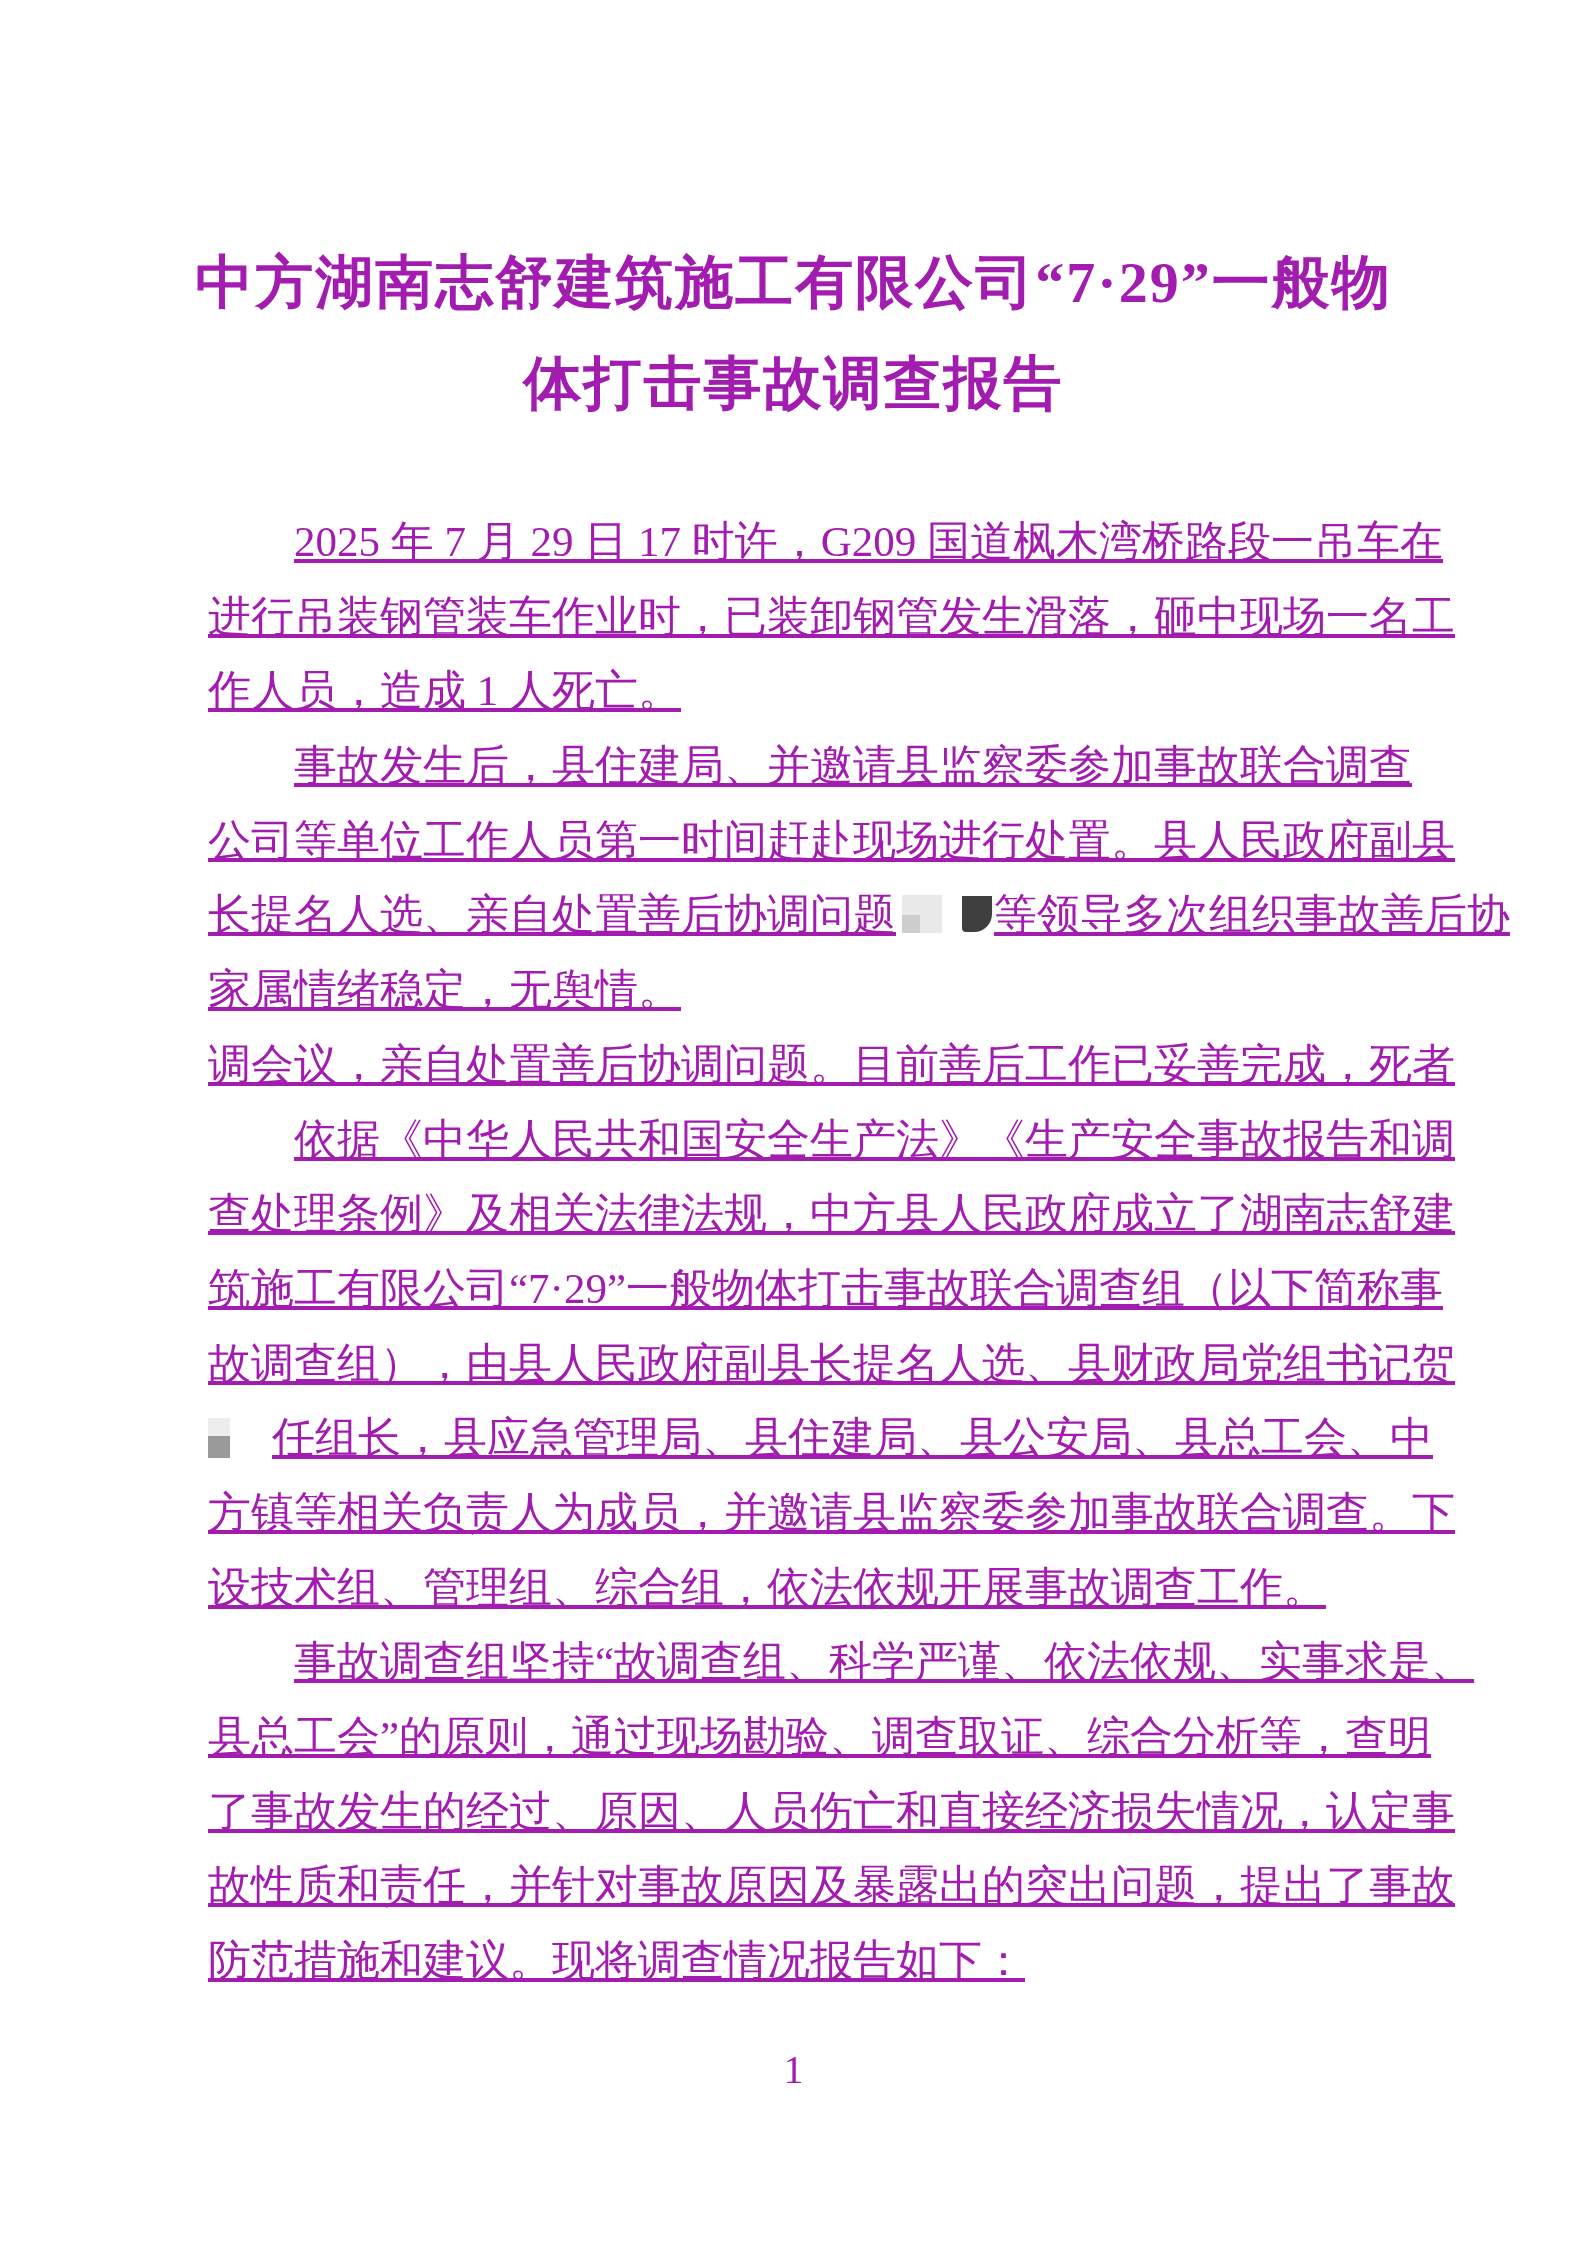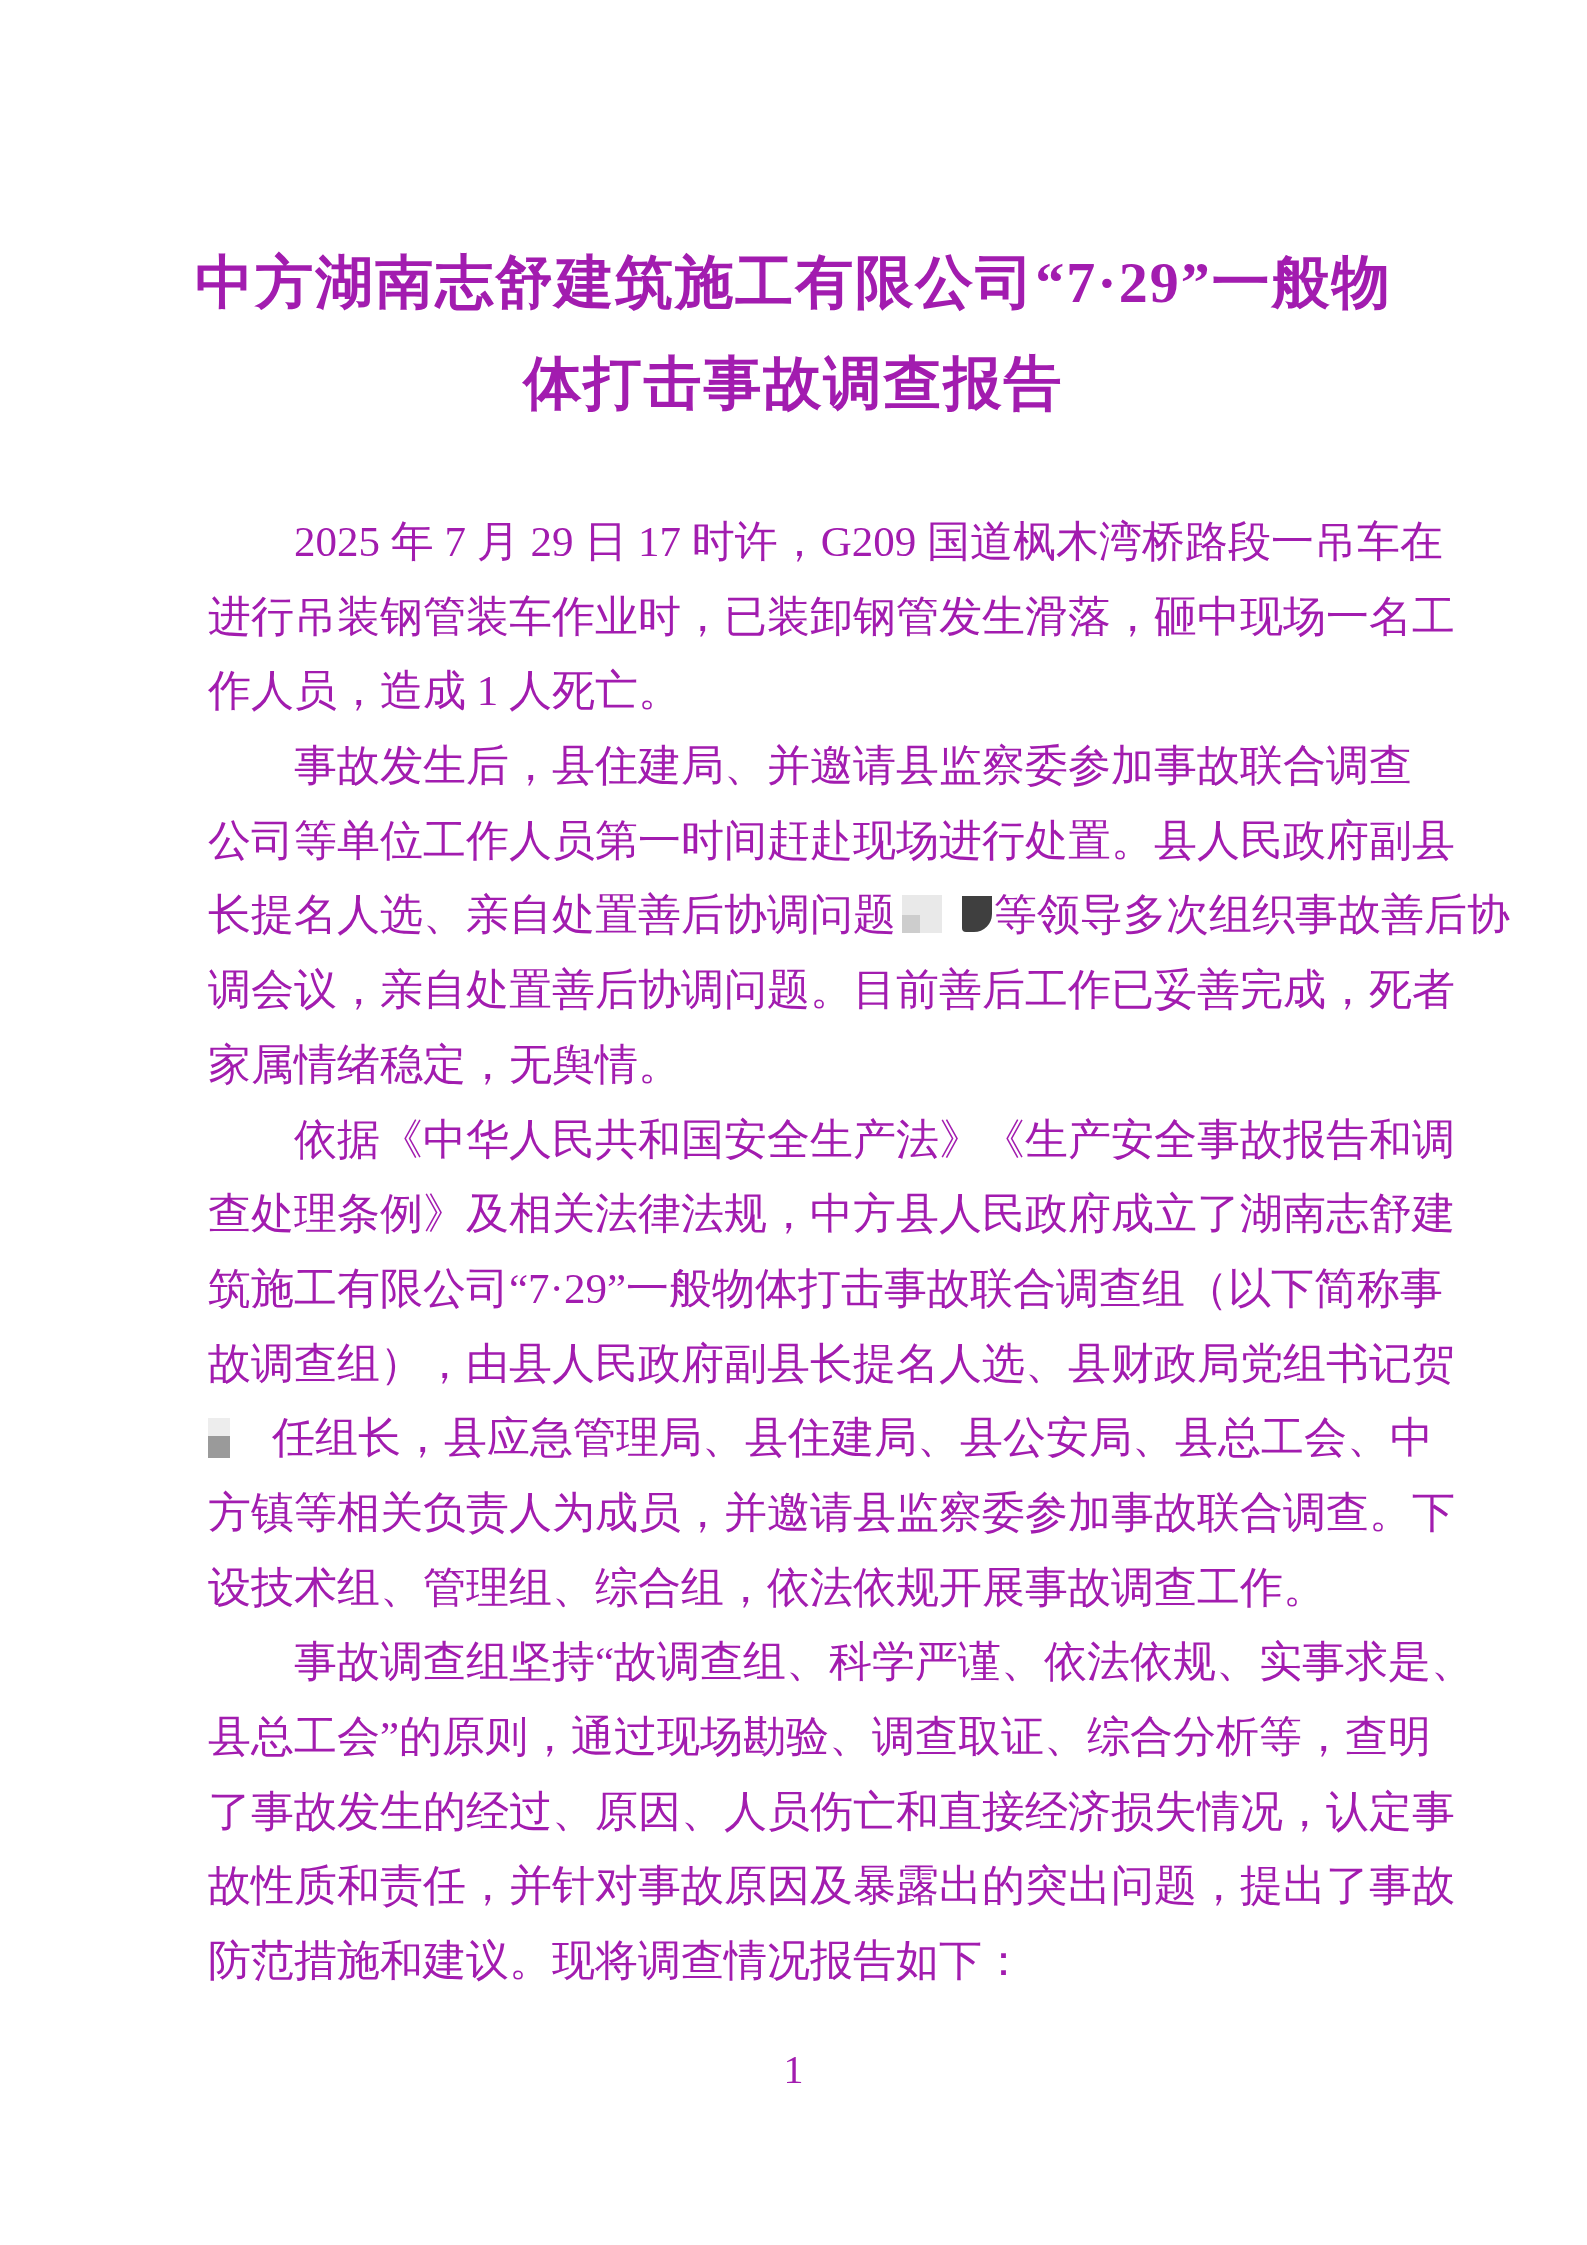--- a/index.html
+++ b/index.html
@@ -34,20 +34,21 @@
     top: 505px;
     left: 208px;
     width: 1250px;
   }
   .line {
     height: 74.7px;
     line-height: 74.7px;
     font-size: 43px;
     white-space: nowrap;
     letter-spacing: 0;
+    text-decoration: underline;
   }
   .line.indent {
     padding-left: 86px;
   }
   .redact-light {
     display: inline-block;
     position: relative;
     width: 40px;
     height: 38px;
     margin: 0 20px 0 6px;
@@ -97,22 +98,22 @@
     <div class="title-line">体打击事故调查报告</div>
   </h1>
 
   <div class="body-text" id="body-lines">
       <div class="line indent"><span>2025 年 7 月 29 日 17 时许，G209 国道枫木湾桥路段一吊车在</span></div>
       <div class="line"><span>进行吊装钢管装车作业时，已装卸钢管发生滑落，砸中现场一名工</span></div>
       <div class="line"><span>作人员，造成 1 人死亡。</span></div>
       <div class="line indent"><span>事故发生后，县住建局、并邀请县监察委参加事故联合调查</span></div>
       <div class="line"><span>公司等单位工作人员第一时间赶赴现场进行处置。县人民政府副县</span></div>
       <div class="line"><span>长提名人选、亲自处置善后协调问题</span><span class="redact-light" style="background: rgb(233, 233, 233);"><span class="corner" style="background: rgb(205, 205, 205);"></span></span><span class="redact-dark" style="background: rgb(63, 63, 63);"></span><span>等领导多次组织事故善后协</span></div>
+      <div class="line"><span>家属情绪稳定，无舆情。</span></div>
       <div class="line"><span>调会议，亲自处置善后协调问题。目前善后工作已妥善完成，死者</span></div>
-      <div class="line"><span>家属情绪稳定，无舆情。</span></div>
       <div class="line indent"><span>依据《中华人民共和国安全生产法》《生产安全事故报告和调</span></div>
       <div class="line"><span>查处理条例》及相关法律法规，中方县人民政府成立了湖南志舒建</span></div>
       <div class="line"><span>筑施工有限公司“7·29”一般物体打击事故联合调查组（以下简称事</span></div>
       <div class="line"><span>故调查组），由县人民政府副县长提名人选、县财政局党组书记贺</span></div>
       <div class="line"><span class="redact-small" style="background: linear-gradient(rgb(237, 237, 237) 0px, rgb(237, 237, 237) 45%, rgb(154, 154, 154) 45%, rgb(154, 154, 154) 100%);"></span><span class="gap" style="width: 42px;"></span><span>任组长，县应急管理局、县住建局、县公安局、县总工会、中</span></div>
       <div class="line"><span>方镇等相关负责人为成员，并邀请县监察委参加事故联合调查。下</span></div>
       <div class="line"><span>设技术组、管理组、综合组，依法依规开展事故调查工作。</span></div>
       <div class="line indent"><span>事故调查组坚持“故调查组、科学严谨、依法依规、实事求是、</span></div>
       <div class="line"><span>县总工会”的原则，通过现场勘验、调查取证、综合分析等，查明</span></div>
       <div class="line"><span>了事故发生的经过、原因、人员伤亡和直接经济损失情况，认定事</span></div>

